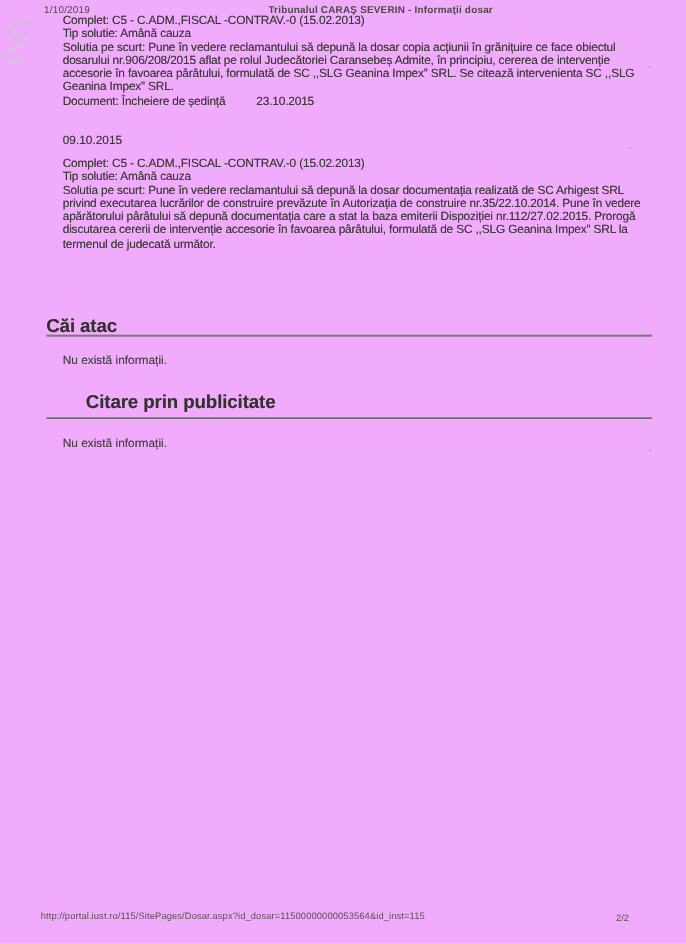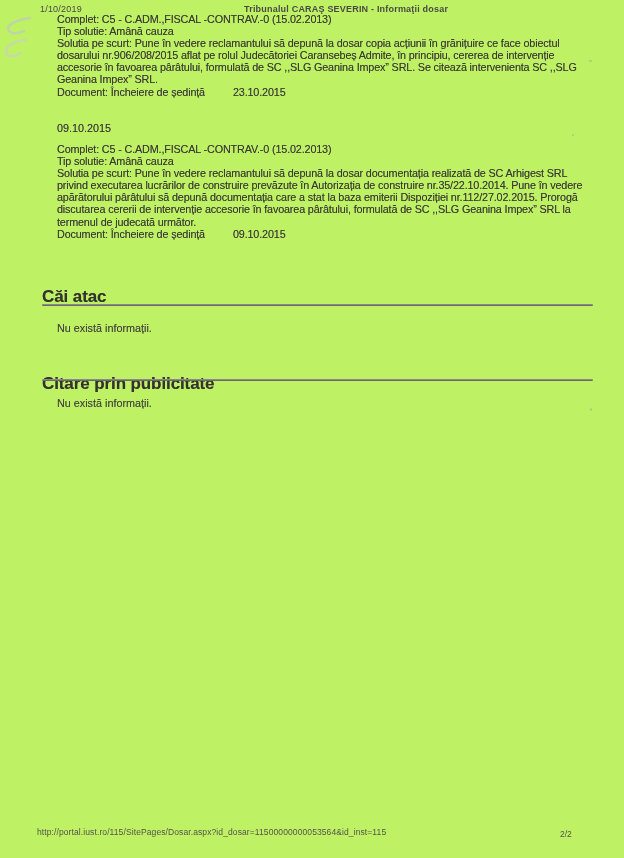--- a/index.html
+++ b/index.html
@@ -1,20 +1,20 @@
 <!DOCTYPE html>
 <html><head>
 <meta charset="utf-8">
 <style>
   html,body{margin:0;padding:0;background:#e8e8e8;}
   .page{
     position:relative;
     width:624px;height:858px;
     margin:0 auto;
-    background:#bef264;
+    background:#f0abfc;
     font-family:"Liberation Sans", sans-serif;
     color:#3e3c39;
     overflow:hidden;
   }
   .hdr-date{
     position:absolute;top:4px;left:40px;
     font-size:9px;color:#4b4946;letter-spacing:0.2px;
   }
   .hdr-title{
     position:absolute;top:4px;left:244px;
@@ -35,21 +35,21 @@
   }
   .block-cur{top:143px;}
   .doc-line .doc-date{margin-left:28px;}
   .sec-title{
     position:absolute;left:42px;
     font-size:17px;font-weight:bold;color:#34322f;
     letter-spacing:-0.1px;
     text-shadow:0 0 0.4px rgba(50,48,45,0.5);
   }
   .sec-title.cai{top:287px;}
-  .sec-title.citare{top:374px;}
+  .sec-title.citare{top:356px;margin-left:36px;}
   .rule{
     position:absolute;left:42px;width:551px;height:2px;
     background:linear-gradient(to bottom,#9a9995,#5d5b57);
     border-radius:1px;
   }
   .rule.cai{top:304px;}
   .rule.citare{top:379px;}
   .empty-info{
     position:absolute;left:57px;
     font-size:10.8px;color:#45433f;
@@ -97,23 +97,20 @@
       <span>Document: Încheiere de ședință</span><span class="doc-date">23.10.2015</span>
     </div>
   </div>
 
   <div class="hearing-date">09.10.2015</div>
 
   <div class="textblock block-cur">
     <div>Complet: C5 - C.ADM.,FISCAL -CONTRAV.-0 (15.02.2013)</div>
     <div>Tip solutie: Amână cauza</div>
     <div>Solutia pe scurt: Pune în vedere reclamantului să depună la dosar documentația realizată de SC Arhigest SRL privind executarea lucrărilor de construire prevăzute în Autorizația de construire nr.35/22.10.2014. Pune în vedere apărătorului pârâtului să depună documentația care a stat la baza emiterii Dispoziției nr.112/27.02.2015. Prorogă discutarea cererii de intervenție accesorie în favoarea pârâtului, formulată de SC ,,SLG Geanina Impex” SRL la termenul de judecată următor.</div>
-    <div class="doc-line">
-      <span>Document: Încheiere de ședință</span><span class="doc-date">09.10.2015</span>
-    </div>
   </div>
 
   <div class="sec-title cai">Căi atac</div>
   <div class="rule cai"></div>
   <div class="empty-info cai">Nu există informații.</div>
 
   <div class="sec-title citare">Citare prin publicitate</div>
   <div class="rule citare"></div>
   <div class="empty-info citare">Nu există informații.</div>
 

